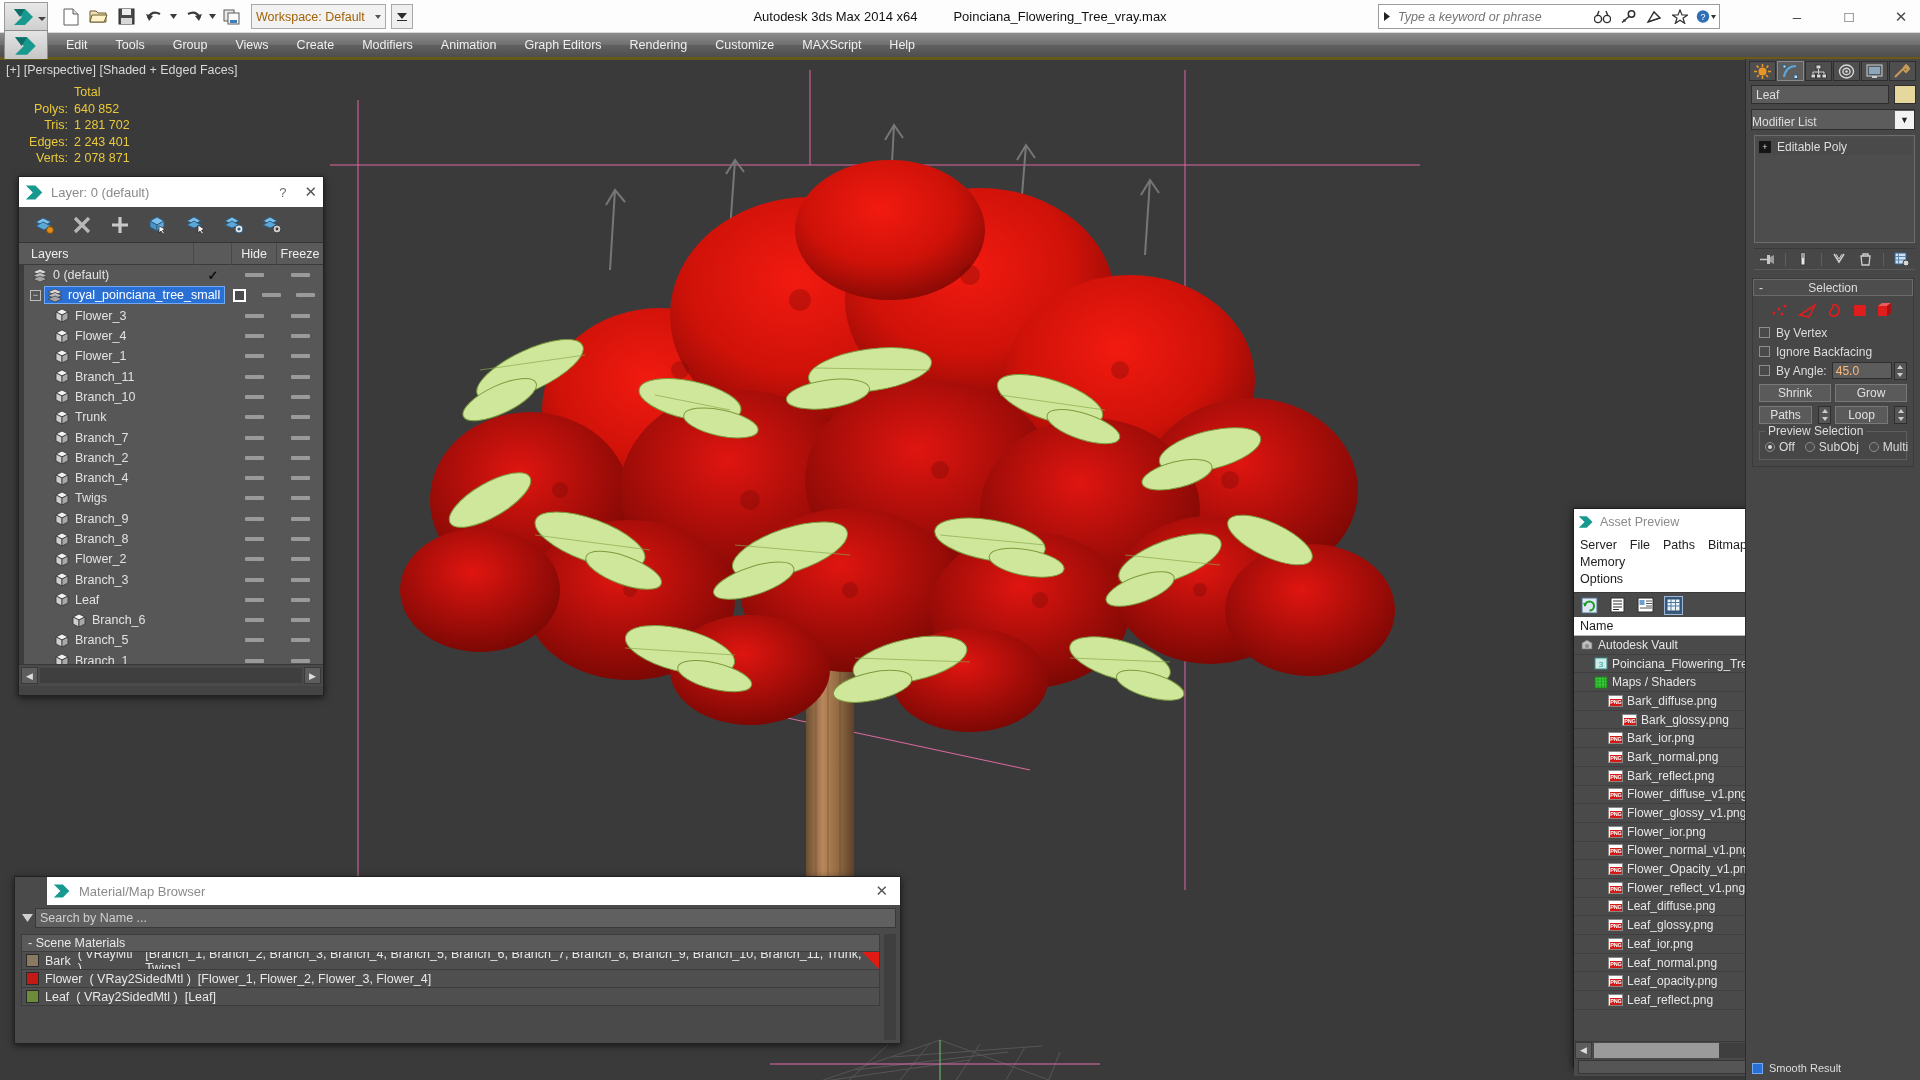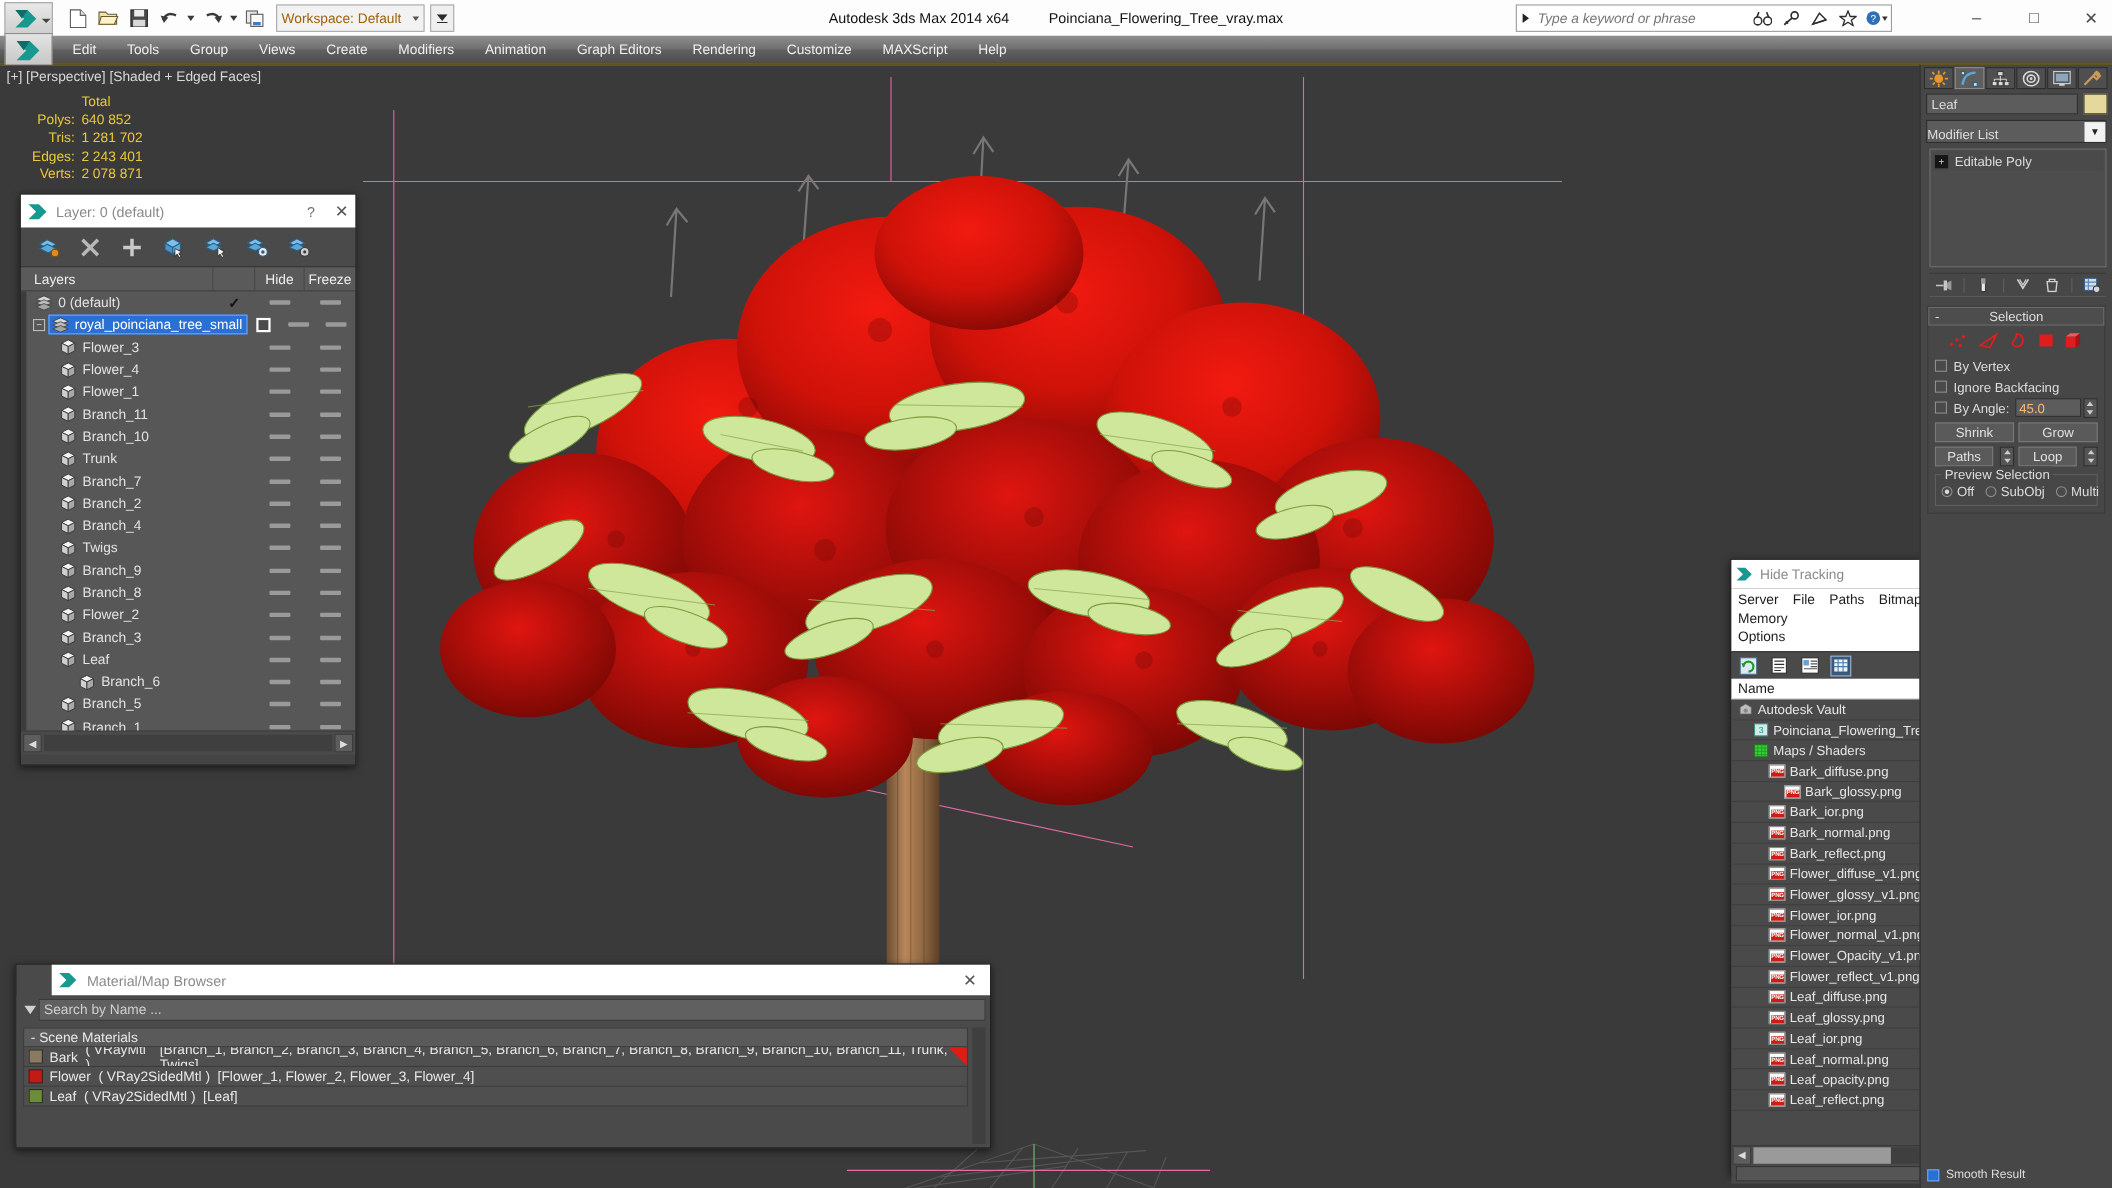--- a/index.html
+++ b/index.html
@@ -1071,21 +1071,21 @@
       </div>
       <div class="mw-sb"></div>
     </div>
   </div>
 
   <div class="asset">
     <div class="aw-title">
       <svg class="ic" viewBox="0 0 22 20">
           <path d="M1 2 L12 2 L20 10 L12 18 L1 18 L9 10 Z" fill="#18998f"></path>
         </svg>
-      <div class="tx">Hide Tracking</div>
+      <div class="tx">Asset Preview</div>
       <div class="b">–</div>
       <div class="b">□</div>
       <div class="b">✕</div>
     </div>
     <div class="aw-menu">
       <span>Server</span><span>File</span><span>Paths</span><span>Bitmap Performance and Memory</span><br>
       <span>Options</span>
     </div>
     <div class="aw-tools">
       <div class="tb">

